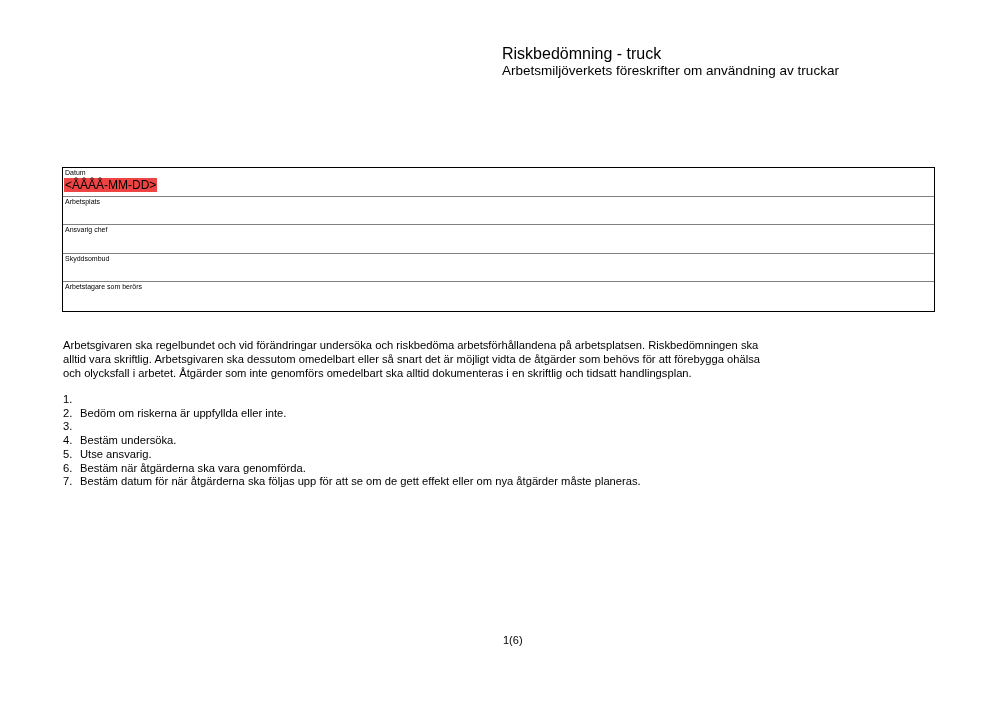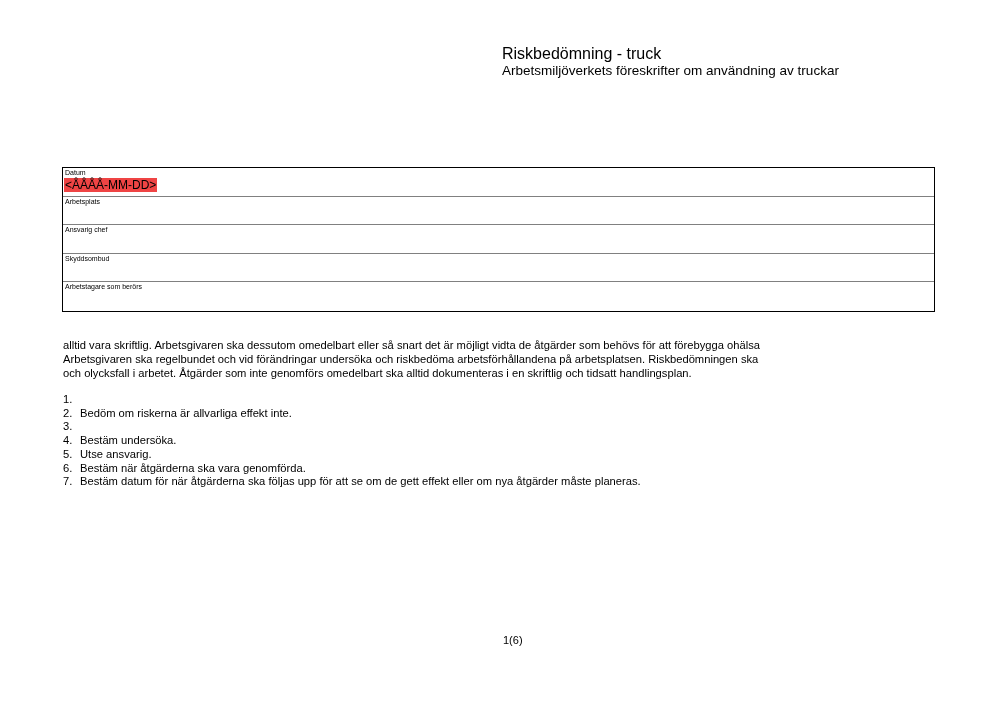--- a/index.html
+++ b/index.html
@@ -135,32 +135,32 @@
     <div class="info-label">Skyddsombud</div>
     <div class="info-value"></div>
   </div>
   <div class="info-row">
     <div class="info-label">Arbetstagare som berörs</div>
     <div class="info-value"></div>
   </div>
 </div>
 
 <div class="intro">
+  <p>Arbetsgivaren ska regelbundet och vid förändringar undersöka och riskbedöma arbetsförhållandena på arbetsplatsen. Riskbedömningen ska</p>
   <p>alltid vara skriftlig. Arbetsgivaren ska dessutom omedelbart eller så snart det är möjligt vidta de åtgärder som behövs för att förebygga ohälsa</p>
-  <p>Arbetsgivaren ska regelbundet och vid förändringar undersöka och riskbedöma arbetsförhållandena på arbetsplatsen. Riskbedömningen ska</p>
   <p>och olycksfall i arbetet. Åtgärder som inte genomförs omedelbart ska alltid dokumenteras i en skriftlig och tidsatt handlingsplan.</p>
 </div>
 
 <ol class="steps">
   <li>
       <span class="step-num">1.</span>
     </li>
   <li>
       <span class="step-num">2.</span>
-      <span>Bedöm om riskerna är allvarliga effekt inte.</span>
+      <span>Bedöm om riskerna är uppfyllda eller inte.</span>
     </li>
   <li>
       <span class="step-num">3.</span>
     </li>
   <li>
       <span class="step-num">4.</span>
       <span>Bestäm undersöka.</span>
     </li>
   <li>
       <span class="step-num">5.</span>

